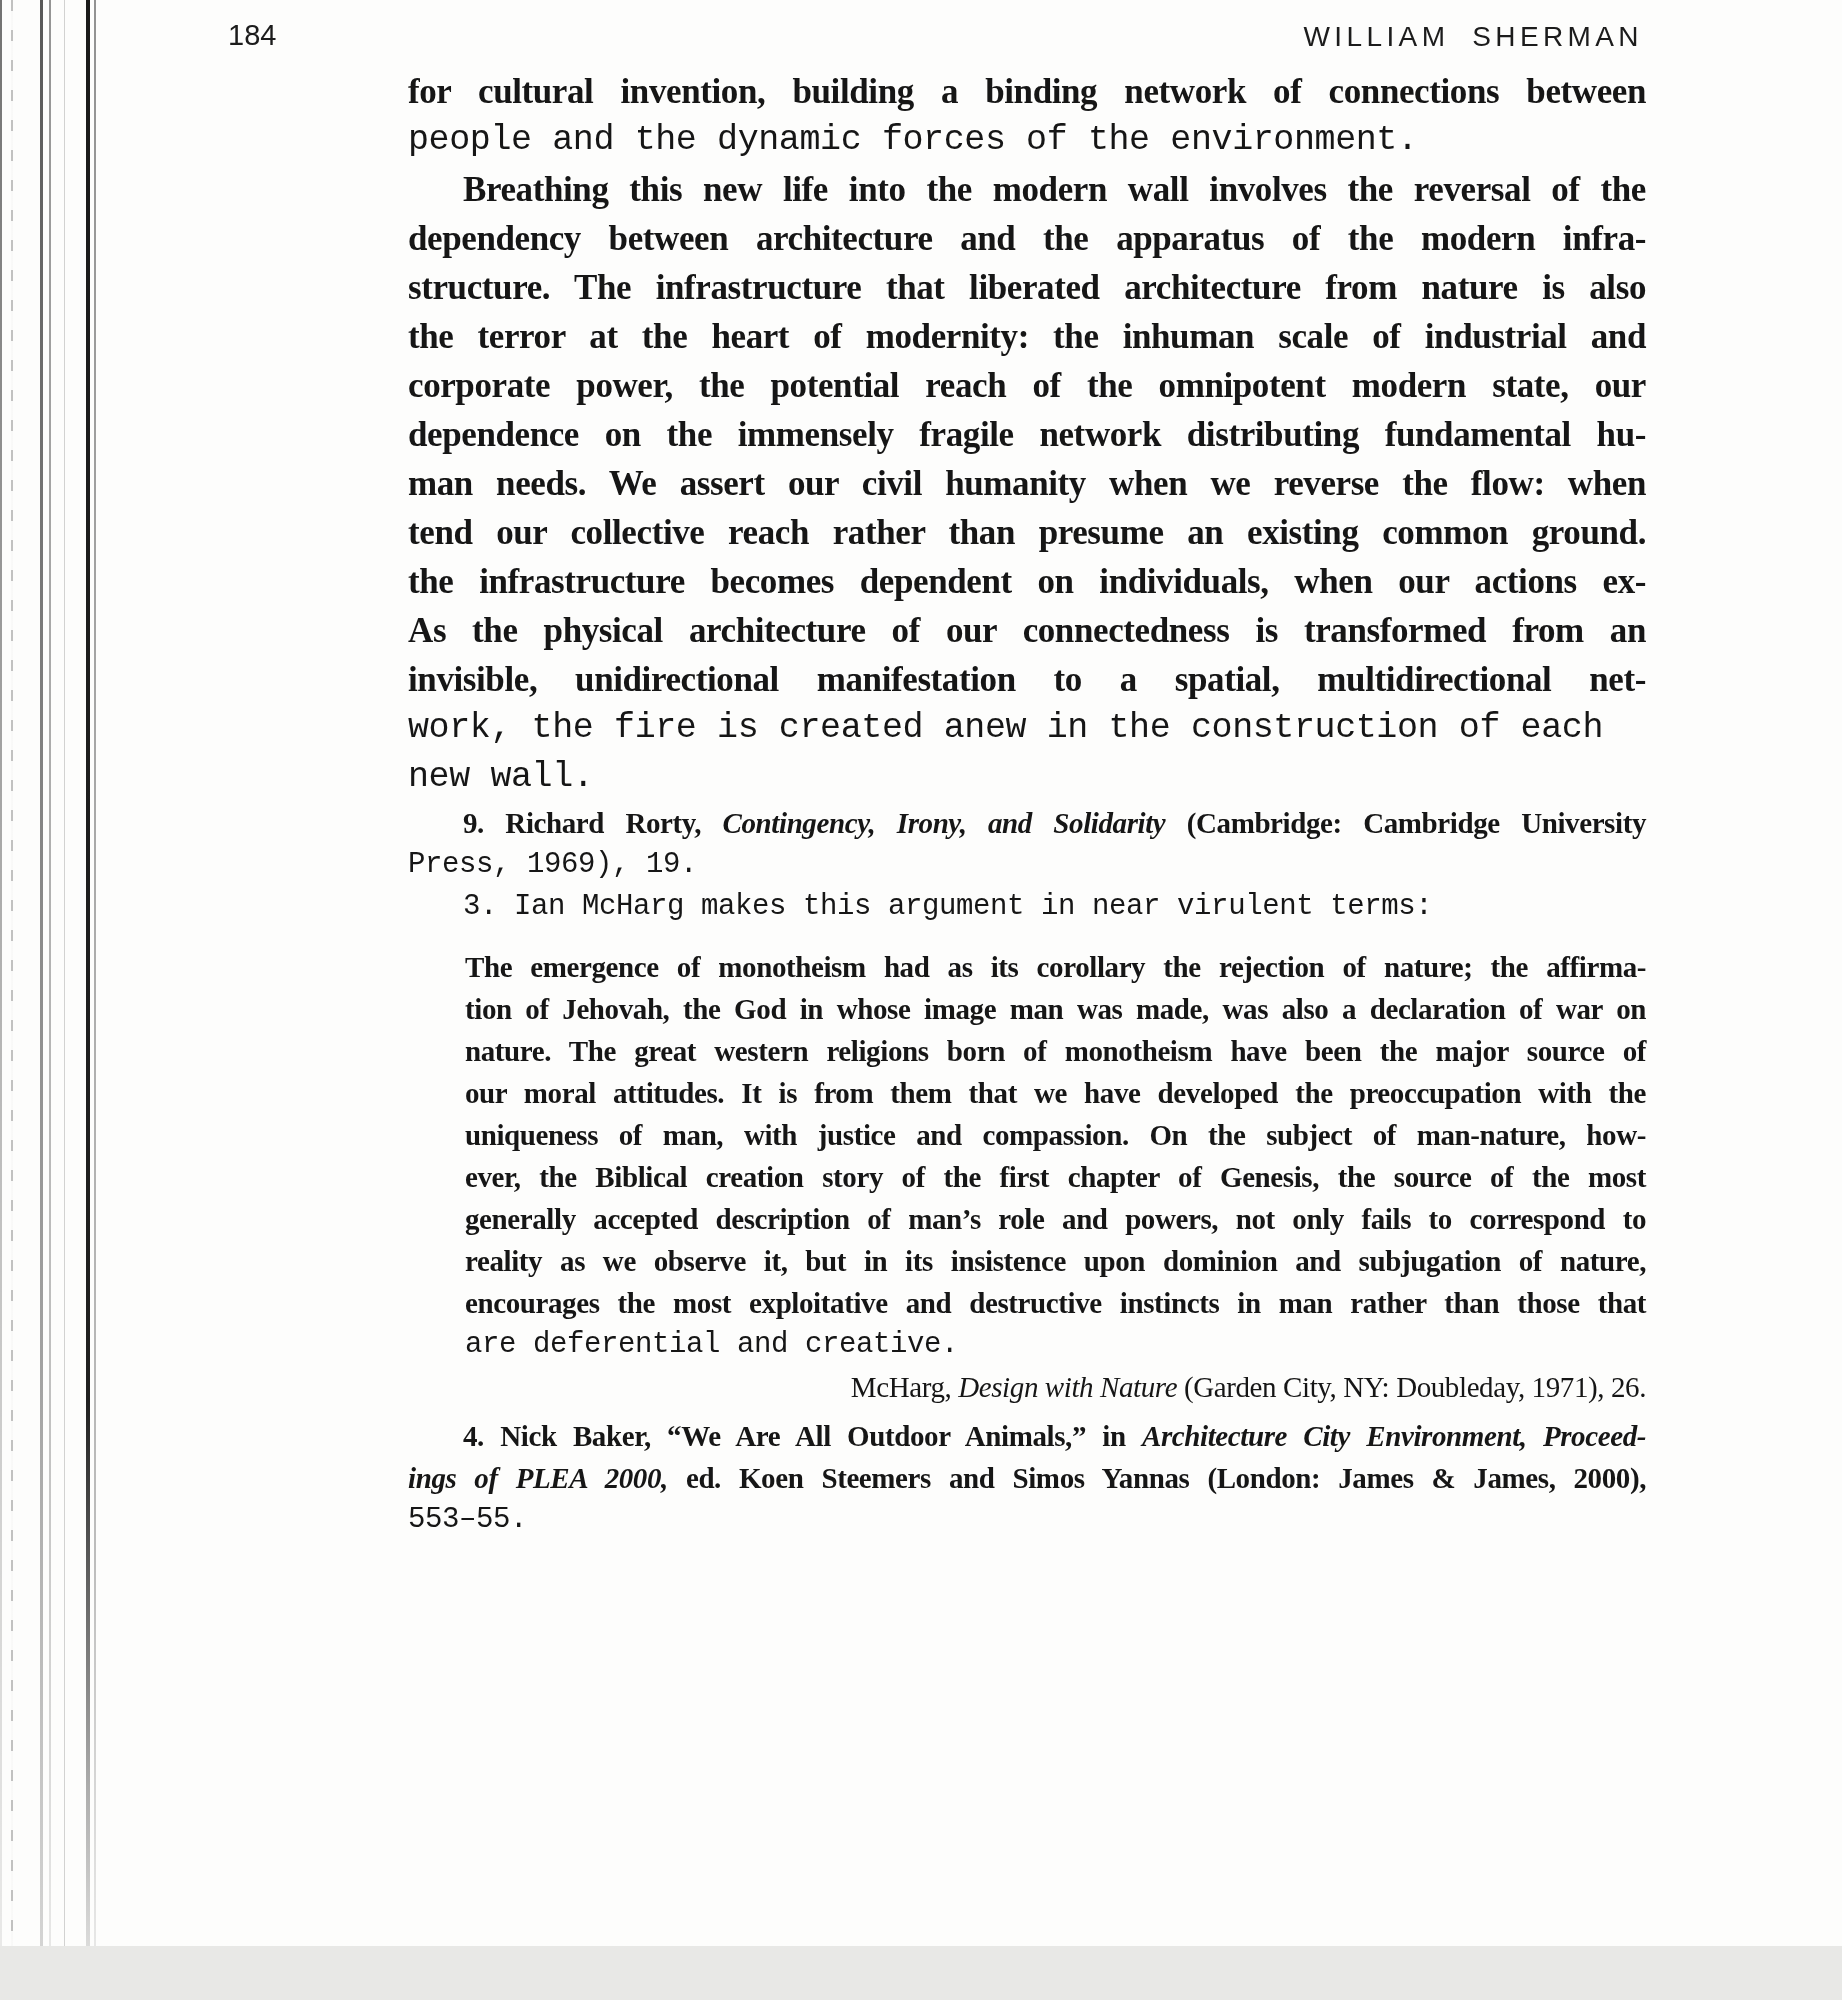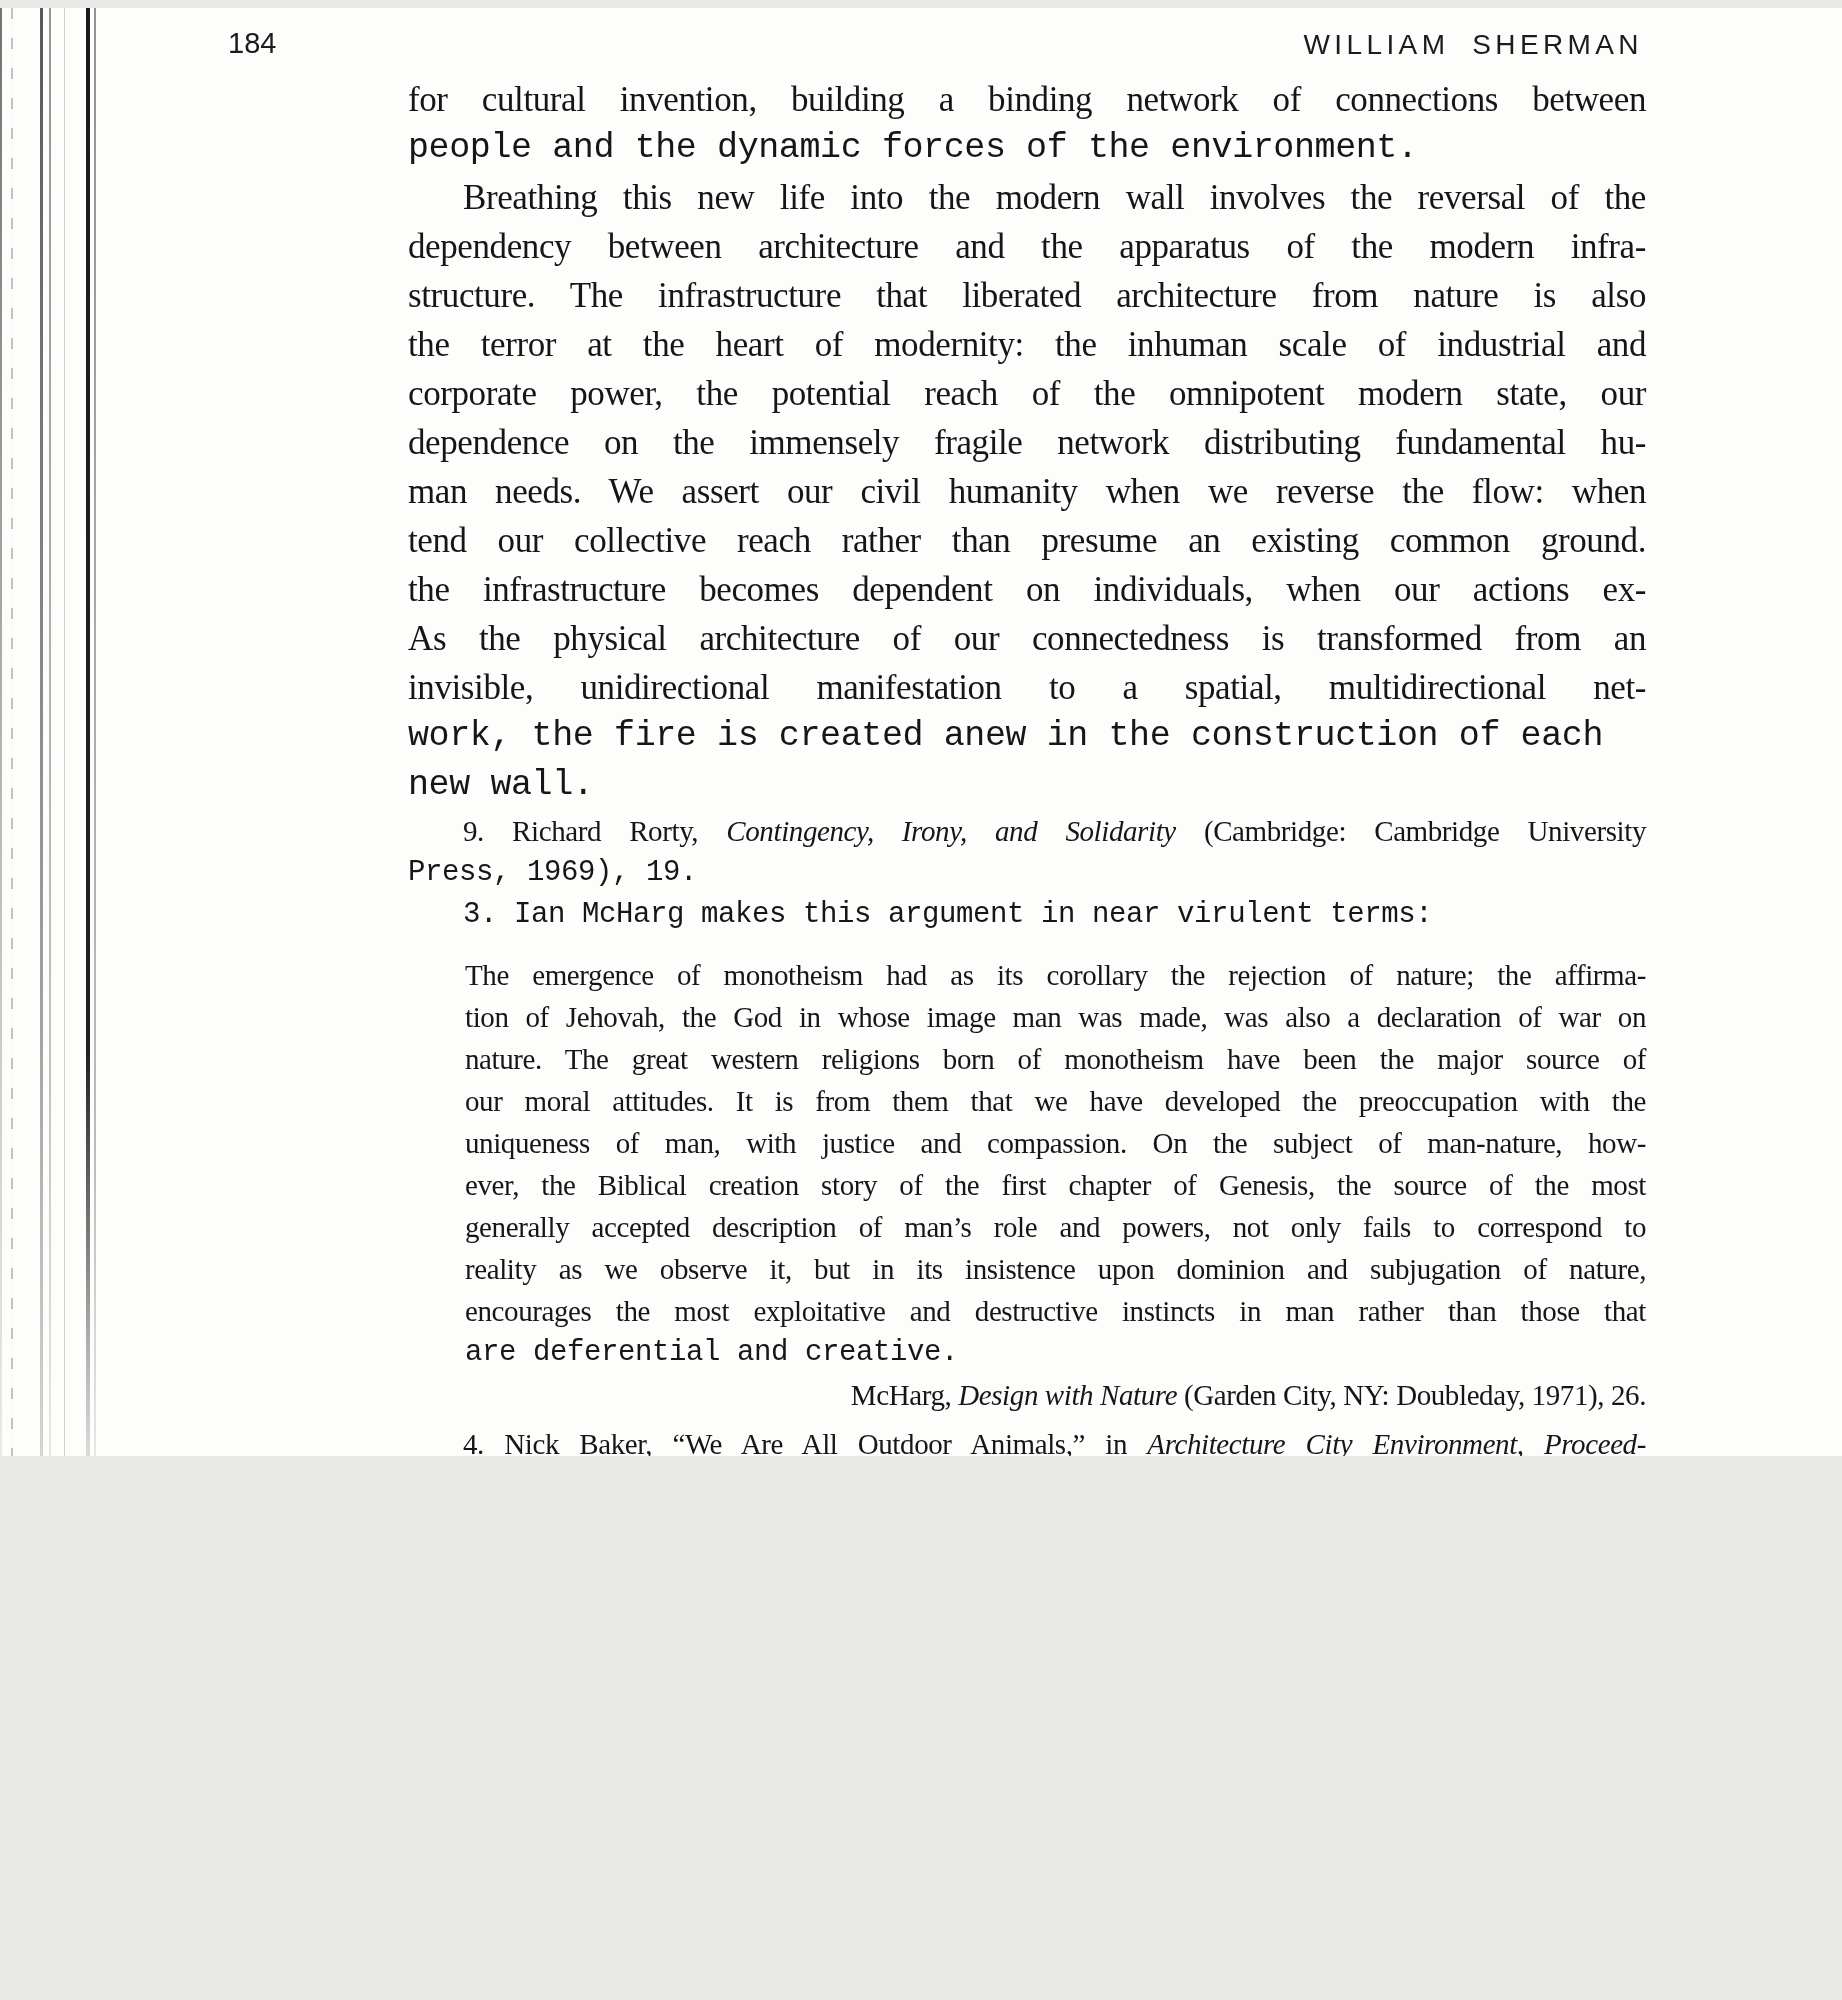--- a/index.html
+++ b/index.html
@@ -1,17 +1,17 @@
 <!DOCTYPE html>
 <html style="font-size:14px"><head>
 <meta charset="utf-8">
 <style>
   html,body{margin:0;padding:0;background:#e8e8e6;}
   .page{
-    position:relative;width:1842px;height:1448px;margin:8px auto;
+    position:relative;width:1842px;height:1946px;margin:0 auto;
     background:#fdfdfc;overflow:hidden;color:#191919;
   }
   
   .spine i{position:absolute;top:0;bottom:0;display:block;}
   .s0{left:0;width:1.8px;background:linear-gradient(to bottom,rgba(0,0,0,.55),rgba(0,0,0,.25) 60%,rgba(0,0,0,.08));}
   .s1{left:10.6px;width:2.6px;opacity:.5;background:repeating-linear-gradient(to bottom,rgba(35,35,35,.55) 0 10.6px,rgba(35,35,35,.04) 10.6px 30px);}
   .s2{left:40px;width:2.6px;background:linear-gradient(to bottom,rgba(25,25,25,.72),rgba(25,25,25,.4) 70%,rgba(25,25,25,.18));}
   .s3{left:49px;width:1.8px;background:linear-gradient(to bottom,rgba(45,45,45,.5),rgba(45,45,45,.28) 75%,rgba(45,45,45,.1));}
   .s4{left:86px;width:3.5px;background:linear-gradient(to bottom,#1a1a1a 0%,#202020 72%,rgba(25,25,25,.35) 92%,rgba(25,25,25,.15));}
   .s5{left:94px;width:1.8px;background:linear-gradient(to bottom,rgba(40,40,40,.5),rgba(40,40,40,.3) 80%,rgba(40,40,40,.1));}
@@ -30,21 +30,21 @@
   .content{position:absolute;left:408px;top:67px;width:1238px;}
 
   .bl{
     font-family:"Liberation Serif",serif;font-size:35px;line-height:49px;
     letter-spacing:-0.4px;color:#161616;
   }
   .nl{
     font-family:"Liberation Serif",serif;font-size:29px;line-height:42px;
     letter-spacing:-0.4px;color:#161616;
   }
-  .j{text-align:justify;text-align-last:justify;}
+  .j{text-align:justify;text-align-last:justify;font-weight:bold;}
   .l{text-align:left;font-family:Liberation Mono, monospace;}
   .ind{text-indent:55px;}
   .i{font-style:italic;}
 
   .notes-h{
     margin:44px 0 17.6px 0;
     font:700 32px/41px "Liberation Sans",sans-serif;color:#141414;
     letter-spacing:0;
   }
   .quote{margin:17.6px 0 0 57px;padding:0;}

